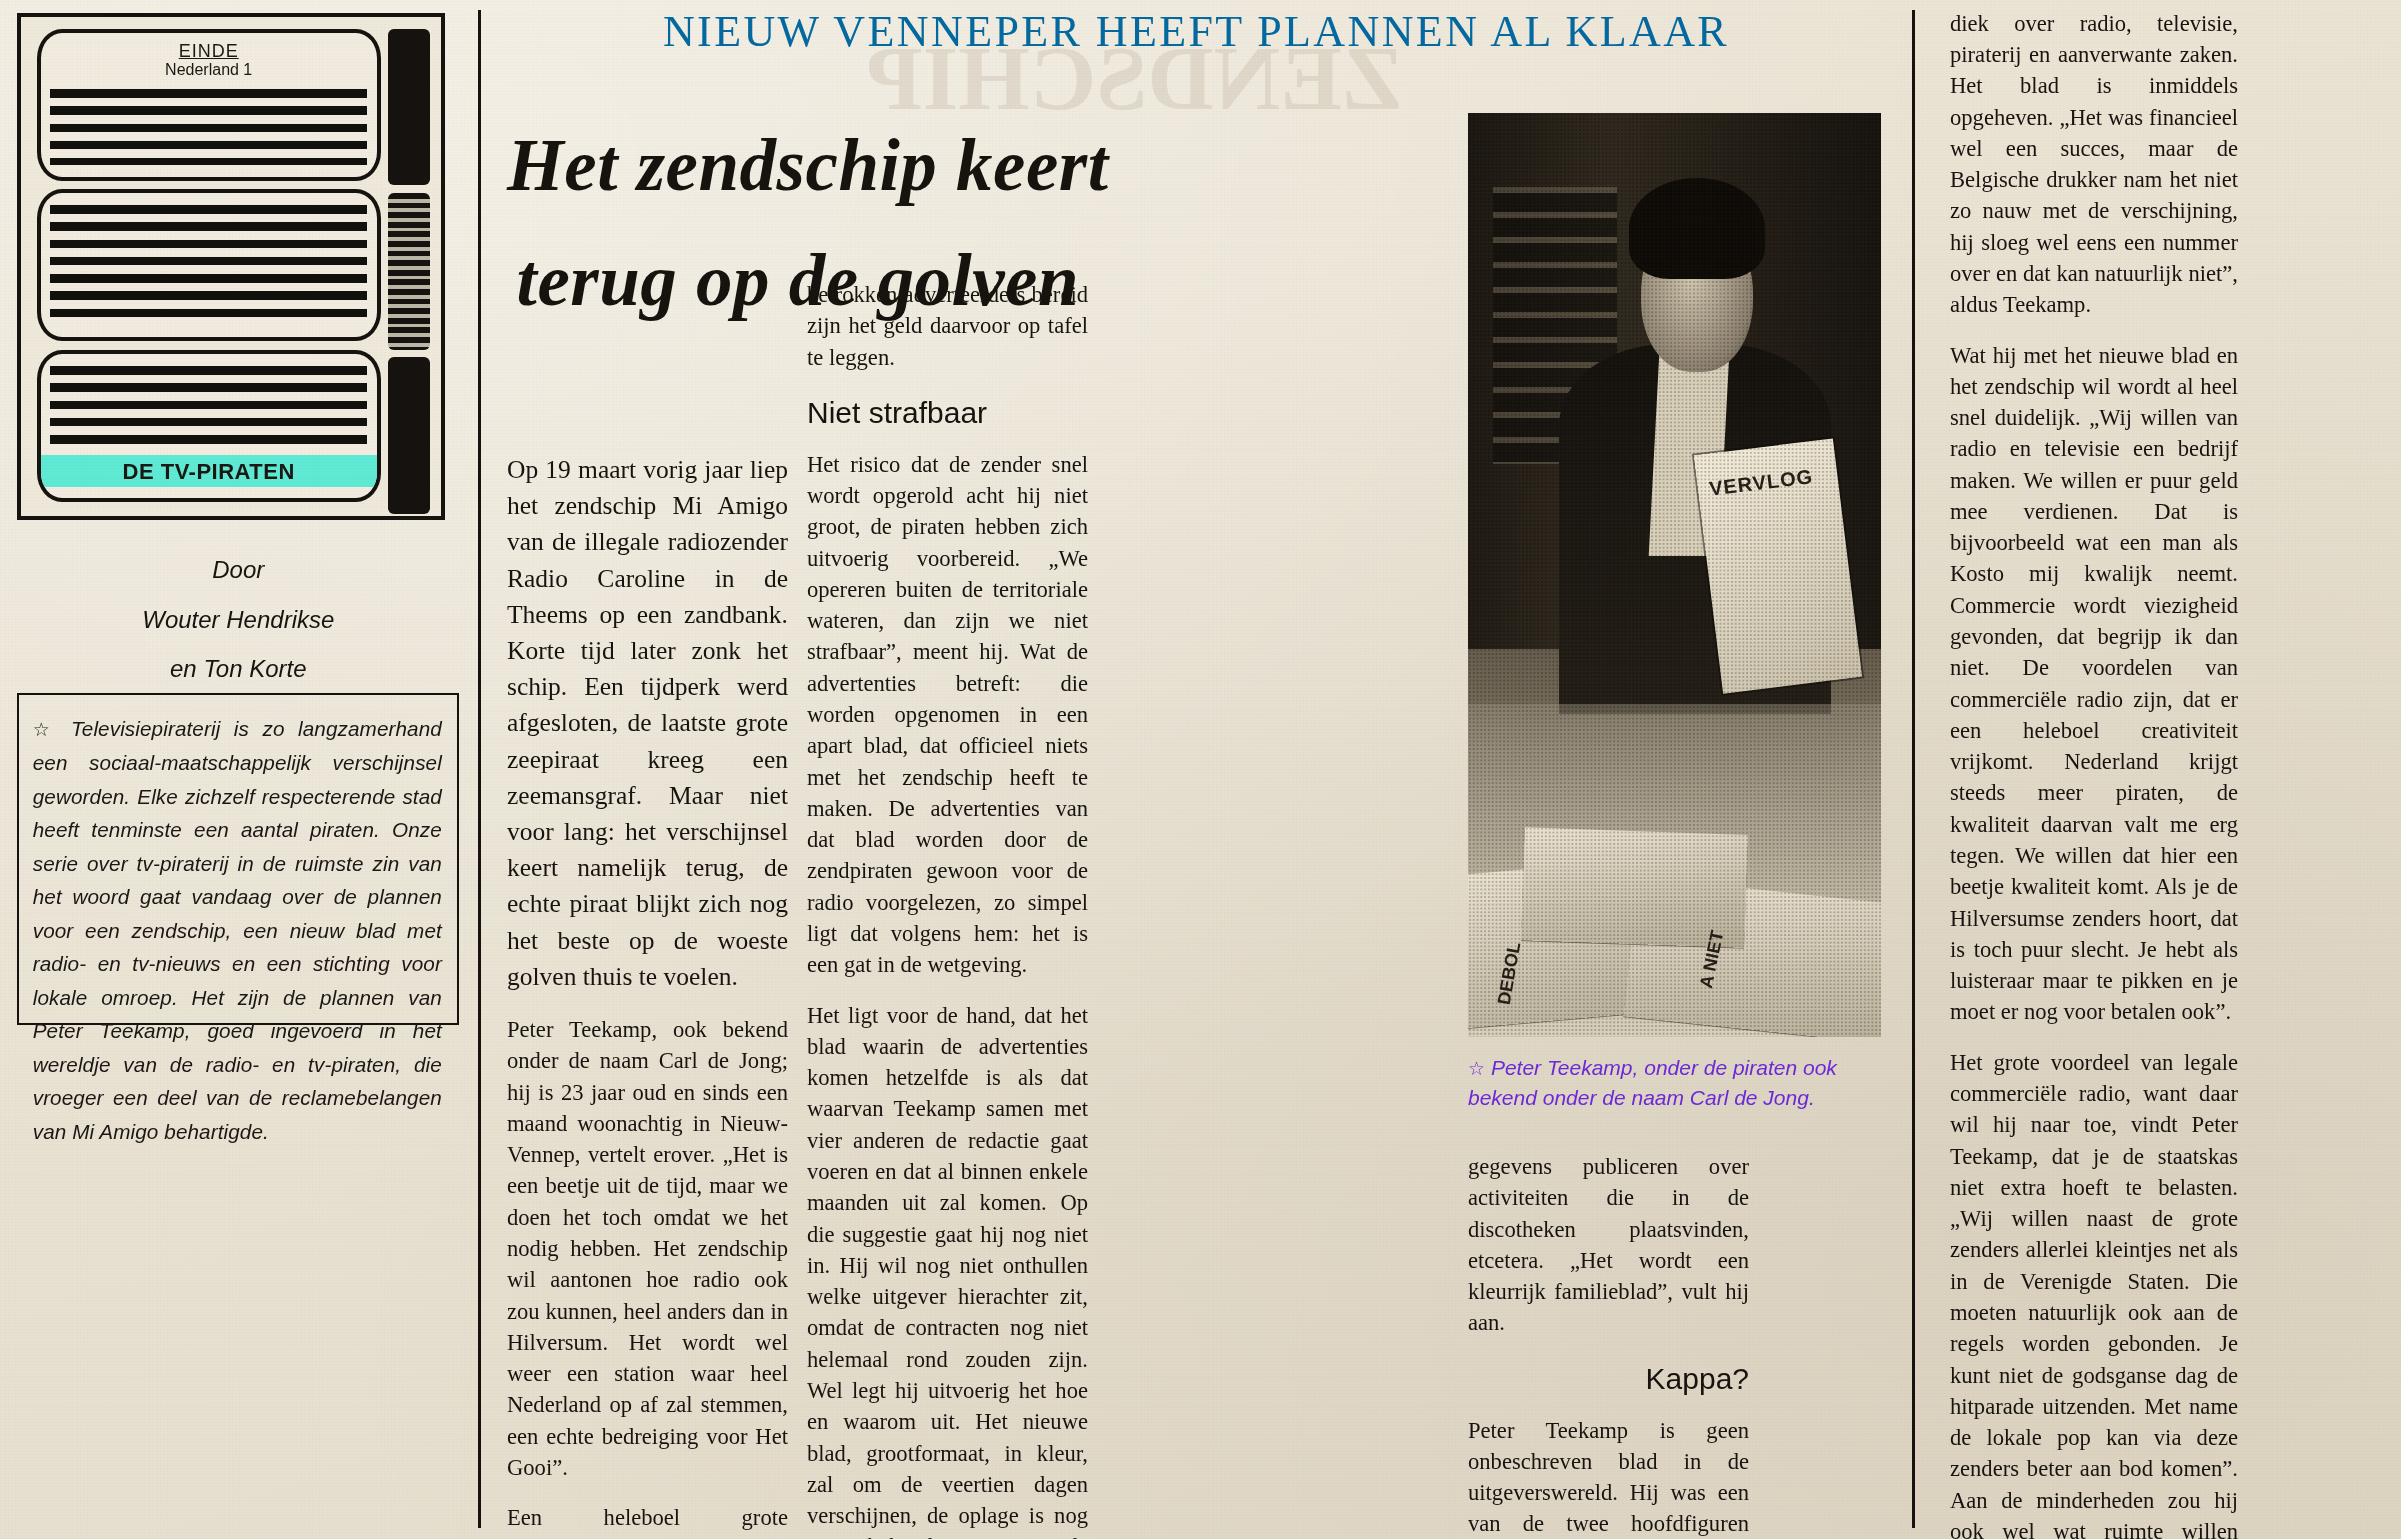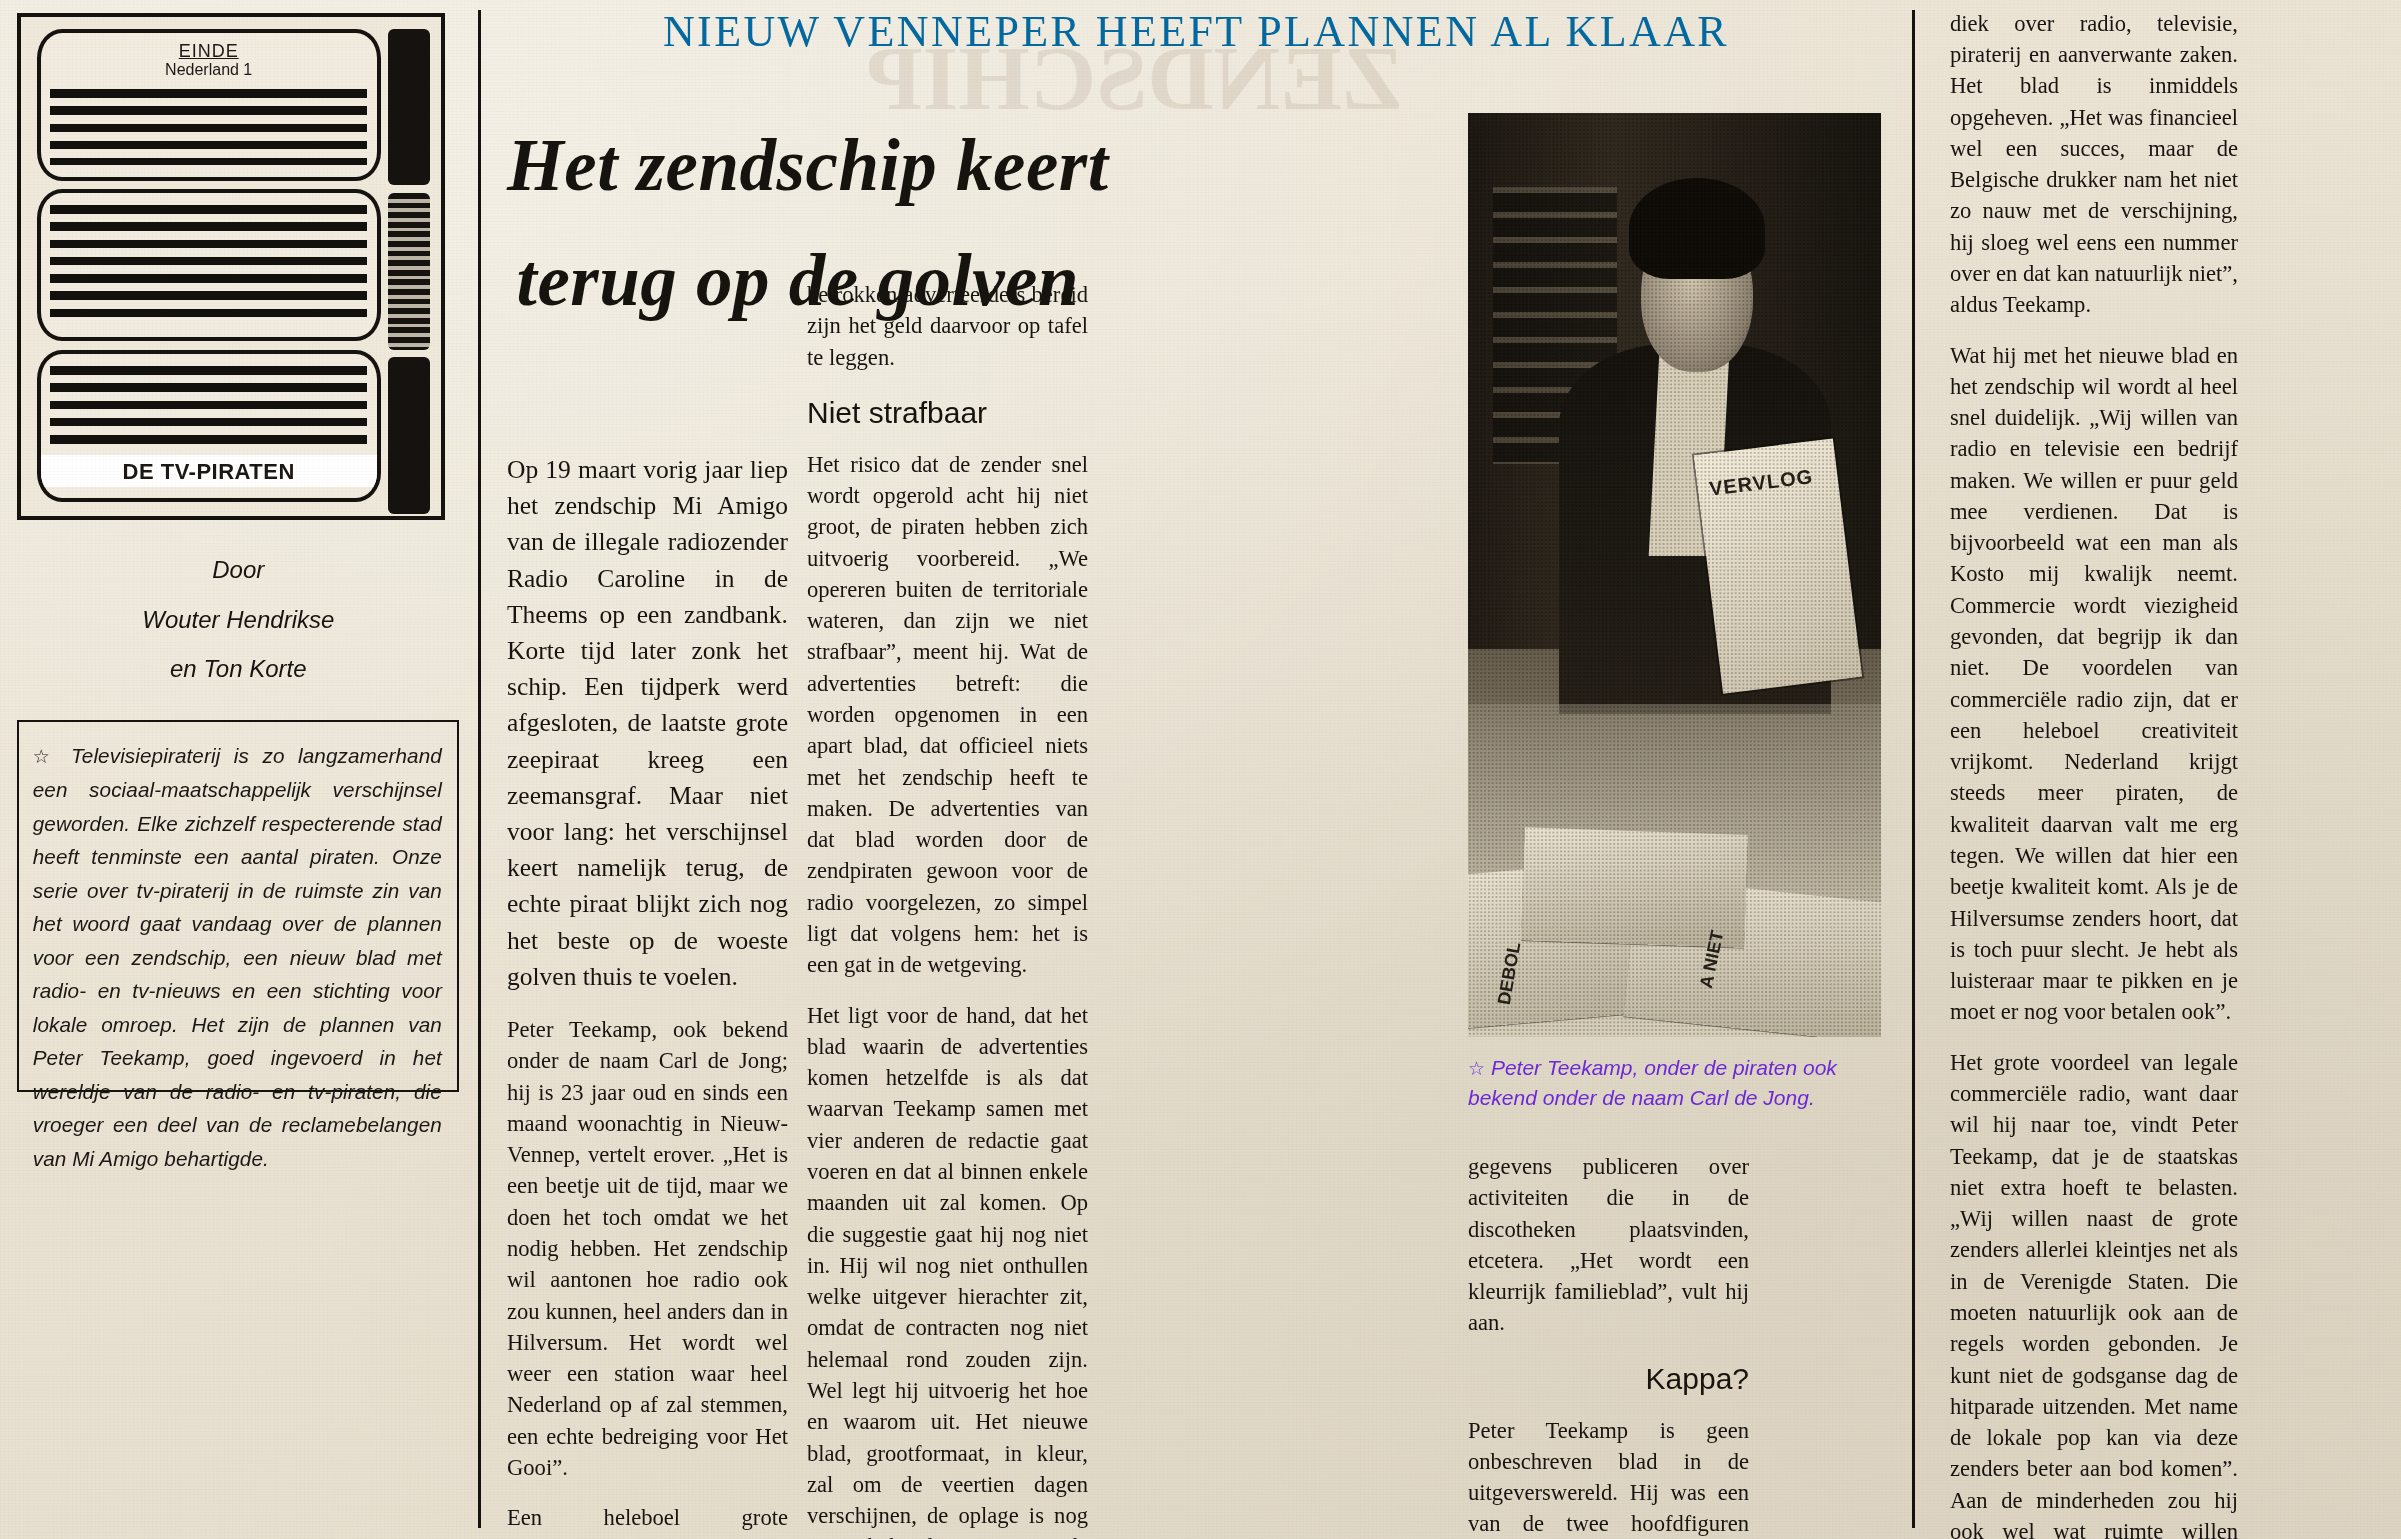--- a/index.html
+++ b/index.html
@@ -92,21 +92,21 @@
   .tv .caption-top .l1 { font-size: 18px; letter-spacing: 1px; text-decoration: underline; }
   .tv .caption-top .l2 { font-size: 16px; }
   .tv .caption-bottom {
     position: absolute;
     left: 0; right: 0; bottom: 11.5px;
     text-align: center;
     font-family: "Liberation Sans", sans-serif;
     font-weight: bold;
     font-size: 22px;
     letter-spacing: 0.5px;
-    background: #ffffff;
+    background: #5eead4;
     padding: 3.8px 0 1.9px;
   }
   .tv.last .scan { bottom: 46px; }
   
   .tv-side {
     position: absolute;
     right: 11.5px;
     top: 11.5px;
     width: 42px;
     height: 485px;
@@ -126,24 +126,23 @@
   .byline {
     margin-top: 25px;
     text-align: center;
     font-family: "Liberation Sans", sans-serif;
     font-style: italic;
     font-size: 24px;
     line-height: 2.05;
     color: #17130f;
   }
   .intro-box {
-    margin-top: 27px;
     border: 2.9px solid #15120f;
     padding: 17.3px 15.4px 19px 13.4px;
-    height: 372px;
+    height: 332px;
     box-sizing: border-box;
   }
   .intro-box p {
     margin: 0;
     font-family: "Liberation Sans", sans-serif;
     font-style: italic;
     font-size: 20.7px;
     line-height: 1.62;
     text-align: justify;
     letter-spacing: 0.1px;

